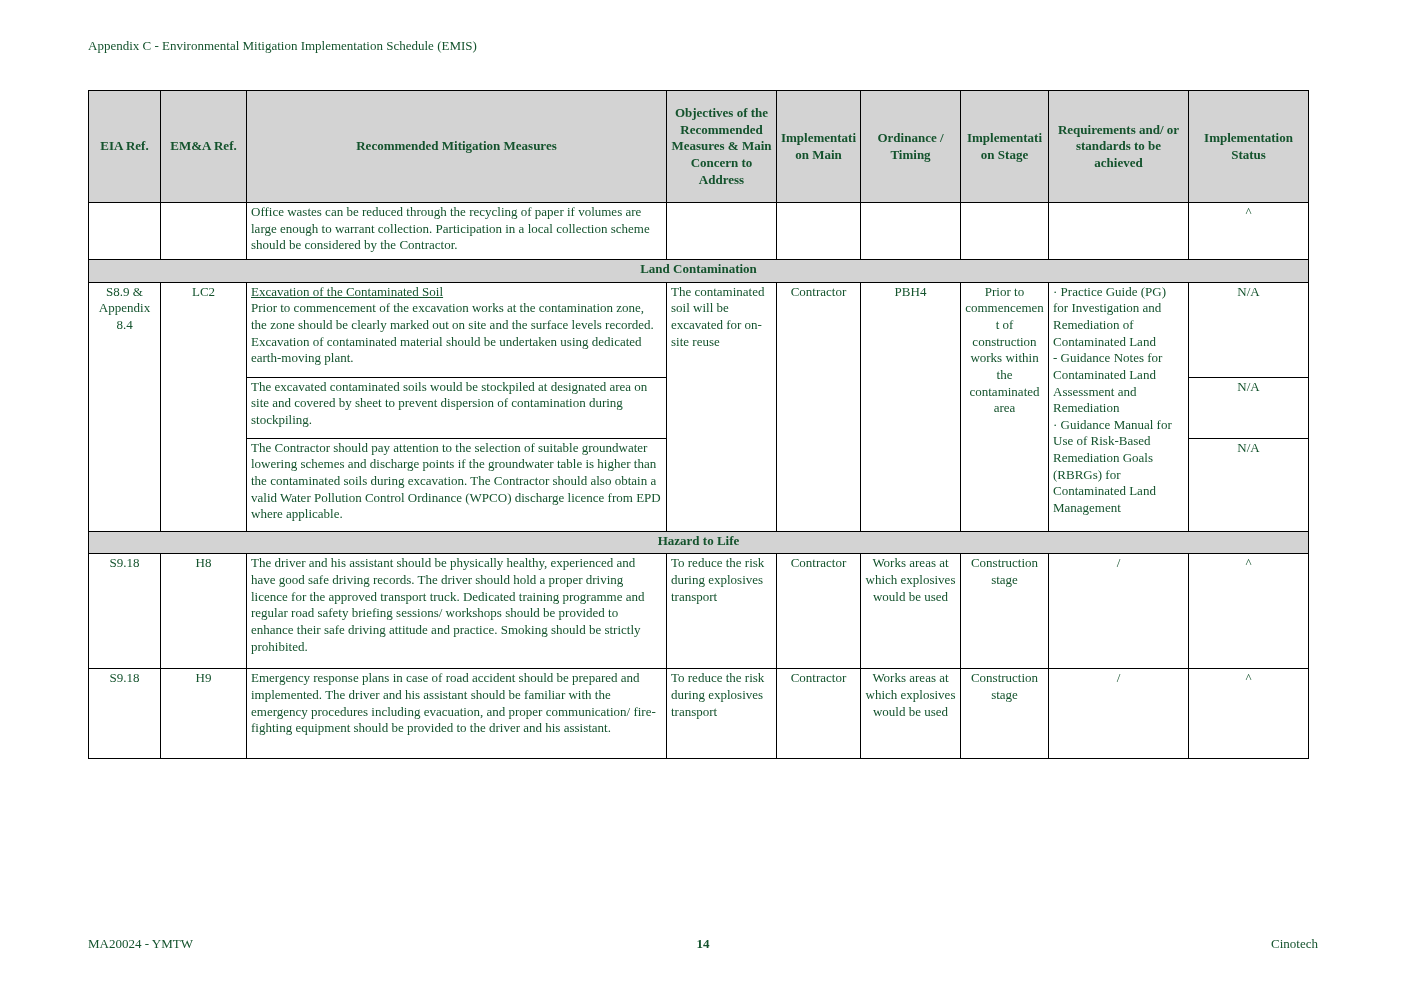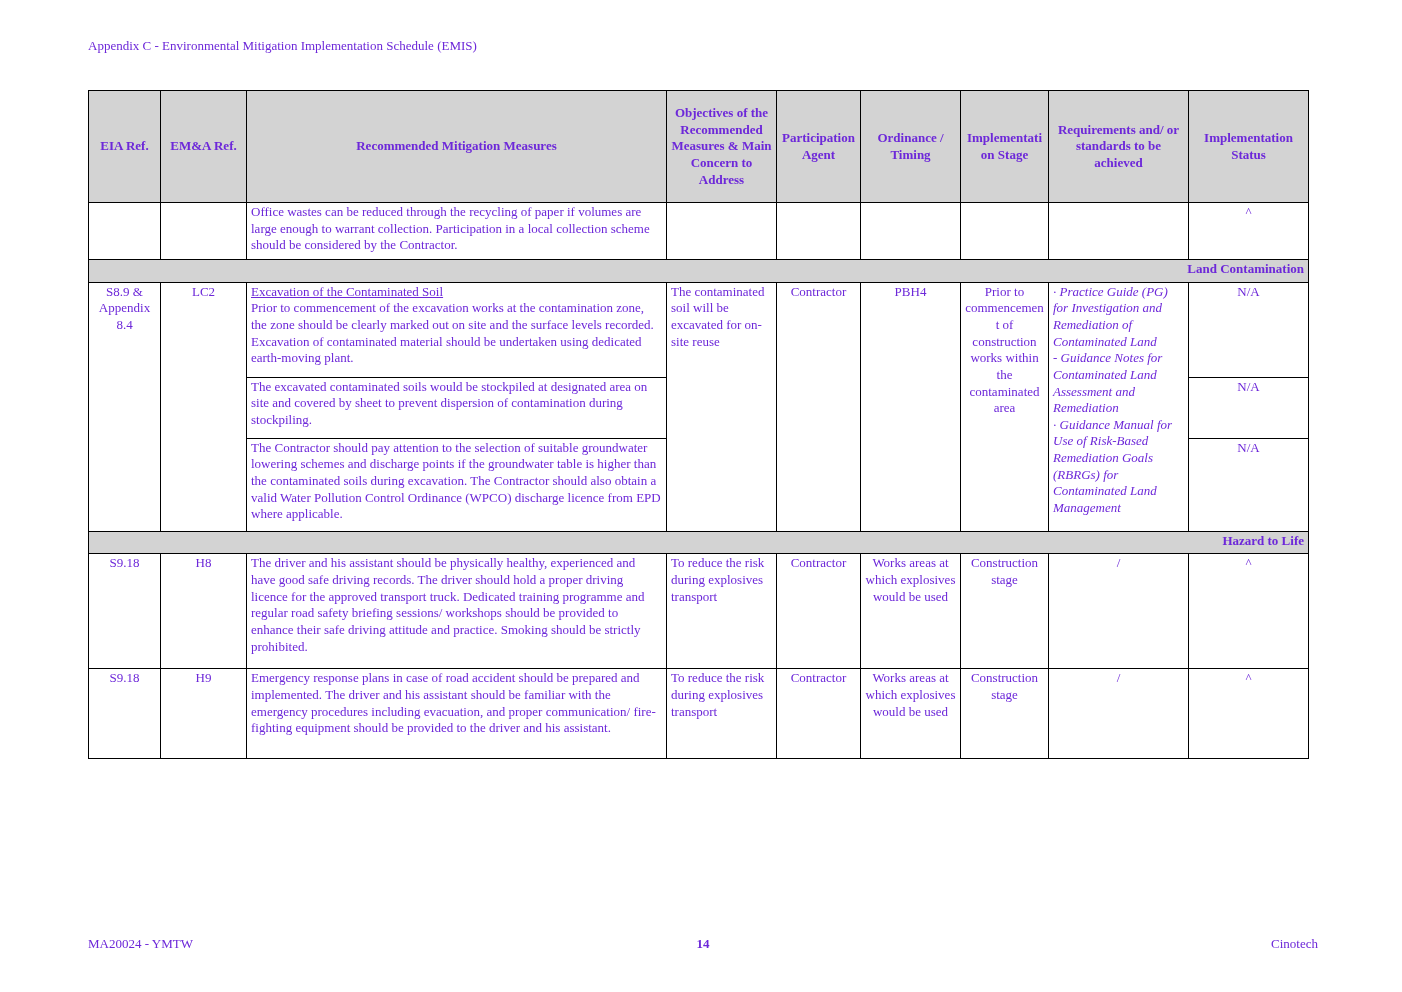--- a/index.html
+++ b/index.html
@@ -3,21 +3,21 @@
 <meta charset="utf-8">
 <style>
   * { box-sizing: border-box; }
   html, body { margin: 0; padding: 0; background: #e9e9e9; }
   .page {
     position: relative;
     width: 1402px;
     height: 992px;
     background: #ffffff;
     font-family: "Liberation Serif", "DejaVu Serif", serif;
-    color: #6d28d9;
+    color: #14532d;
     overflow: hidden;
   }
   .doc-header {
     position: absolute;
     left: 88px;
     top: 38px;
     font-size: 13px;
   }
   table.emis {
     position: absolute;
@@ -46,26 +46,26 @@
   .r-office  { height: 57px; }
   .r-section { height: 17px; }
   .r-lc2a { height: 95px; }
   .r-lc2b { height: 61px; }
   .r-lc2c { height: 93px; }
   .r-h8 { height: 115px; }
   .r-h9 { height: 90px; }
   .section-row td {
     background: #d3d3d3;
     font-weight: bold;
-    text-align: right;
+    text-align: center;
     vertical-align: middle;
     padding: 0 4px;
   }
   .center { text-align: center; }
-  .preline { white-space: pre-line; font-style: italic; }
+  .preline { white-space: pre-line; }
   .mheading { text-decoration: underline; text-align: right; }
   .footer {
     position: absolute;
     left: 88px;
     right: 84px;
     top: 936px;
     display: flex;
     justify-content: space-between;
     font-size: 13px;
     gap: 10px;
@@ -90,21 +90,21 @@
       <col style="width:88px">
         <col style="width:140px">
         <col style="width:120px">
     </colgroup>
     <thead>
       <tr>
         <th>EIA Ref.</th>
         <th>EM&amp;A Ref.</th>
         <th>Recommended Mitigation Measures</th>
         <th>Objectives of the Recommended Measures &amp; Main Concern to Address</th>
-        <th>Participation Agent</th>
+        <th>Implementation Main</th>
         <th>Ordinance / Timing</th>
         <th>Implementation Stage</th>
         <th>Requirements and/ or standards to be achieved</th>
         <th>Implementation Status</th>
       </tr>
     </thead>
     <tbody>
 
       <tr class="r-office">
         <td></td>

